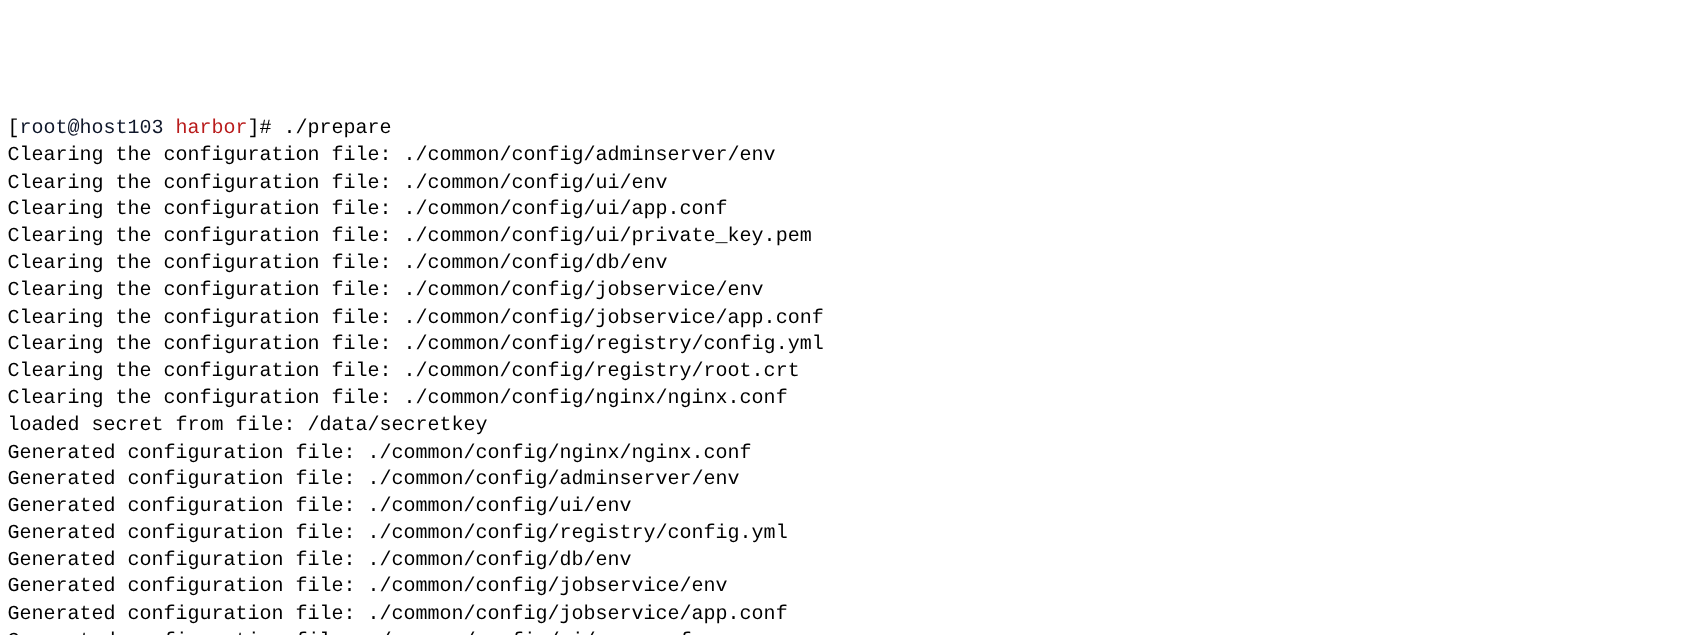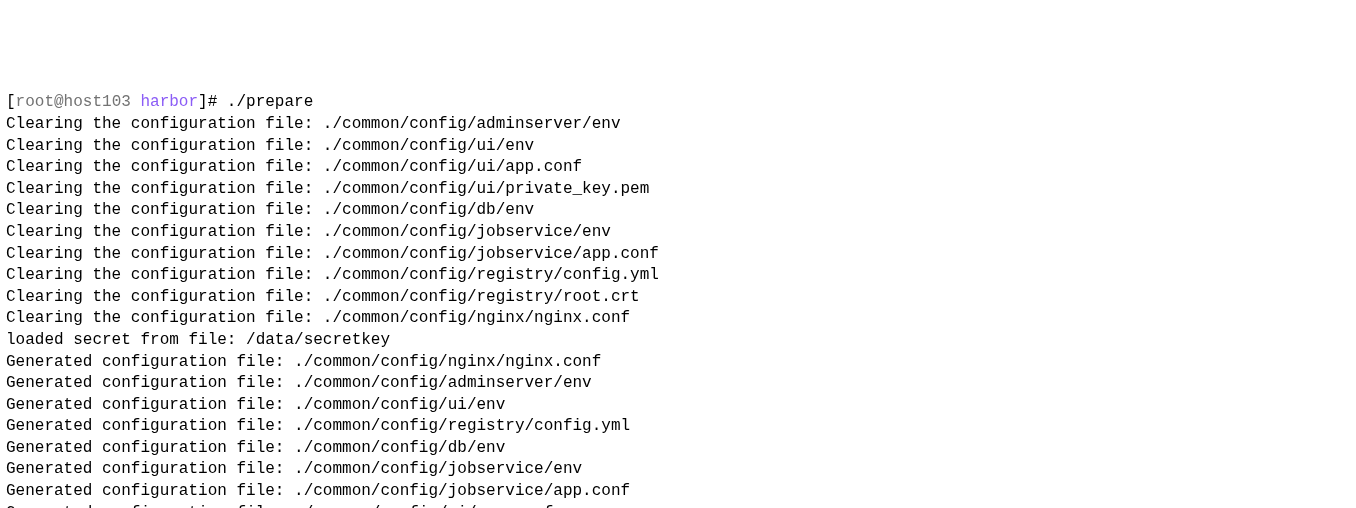--- a/index.html
+++ b/index.html
@@ -6,22 +6,22 @@
       margin: 0;
       padding: 6px;
       background: #ffffff;
       font-family: "Consolas", "Courier New", monospace;
       font-size: 16px;
       line-height: 1.35;
       color: #000000;
       white-space: pre;
     }
     .prompt-bracket { color: #000000; }
-    .prompt-user { color: #737373; text-align: right; }
-    .prompt-path { color: #8b5cf6; }
+    .prompt-user { color: #0f172a; text-align: right; }
+    .prompt-path { color: #b91c1c; }
     .line { display: block; }
   </style>
 </head>
 <body>
 
 
 
 <span class="line"><span class="prompt-bracket">[</span><span class="prompt-user">root@host103</span><span> </span><span class="prompt-path">harbor</span><span class="prompt-bracket">]# </span><span>./prepare</span></span><span id="output"><span class="line">Clearing the configuration file: ./common/config/adminserver/env</span><span class="line">Clearing the configuration file: ./common/config/ui/env</span><span class="line">Clearing the configuration file: ./common/config/ui/app.conf</span><span class="line">Clearing the configuration file: ./common/config/ui/private_key.pem</span><span class="line">Clearing the configuration file: ./common/config/db/env</span><span class="line">Clearing the configuration file: ./common/config/jobservice/env</span><span class="line">Clearing the configuration file: ./common/config/jobservice/app.conf</span><span class="line">Clearing the configuration file: ./common/config/registry/config.yml</span><span class="line">Clearing the configuration file: ./common/config/registry/root.crt</span><span class="line">Clearing the configuration file: ./common/config/nginx/nginx.conf</span><span class="line">loaded secret from file: /data/secretkey</span><span class="line">Generated configuration file: ./common/config/nginx/nginx.conf</span><span class="line">Generated configuration file: ./common/config/adminserver/env</span><span class="line">Generated configuration file: ./common/config/ui/env</span><span class="line">Generated configuration file: ./common/config/registry/config.yml</span><span class="line">Generated configuration file: ./common/config/db/env</span><span class="line">Generated configuration file: ./common/config/jobservice/env</span><span class="line">Generated configuration file: ./common/config/jobservice/app.conf</span><span class="line">Generated configuration file: ./common/config/ui/app.conf</span></span>
 
 

